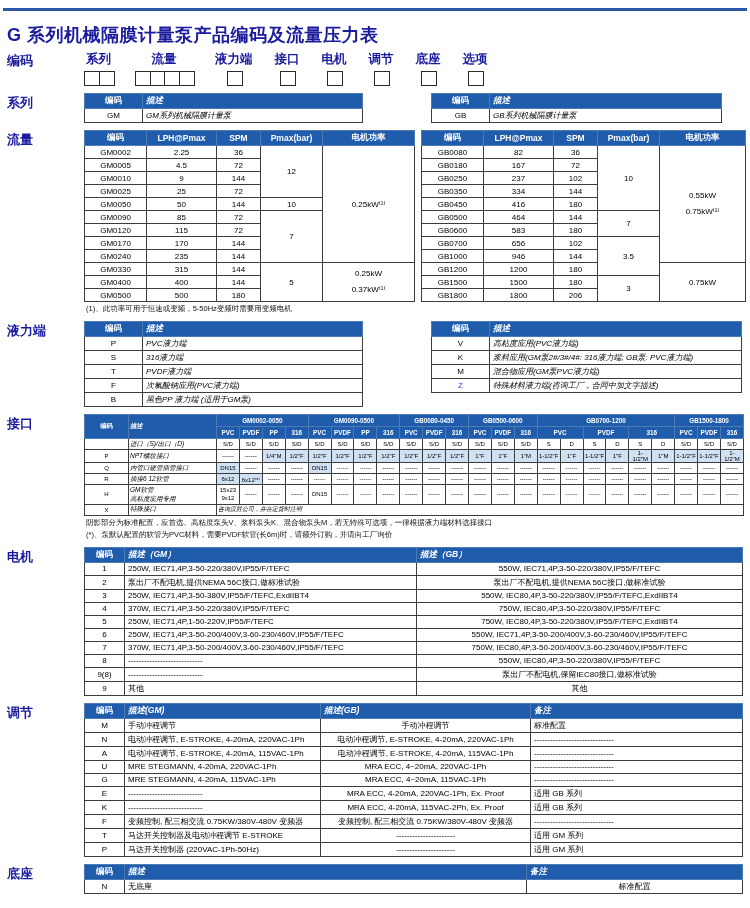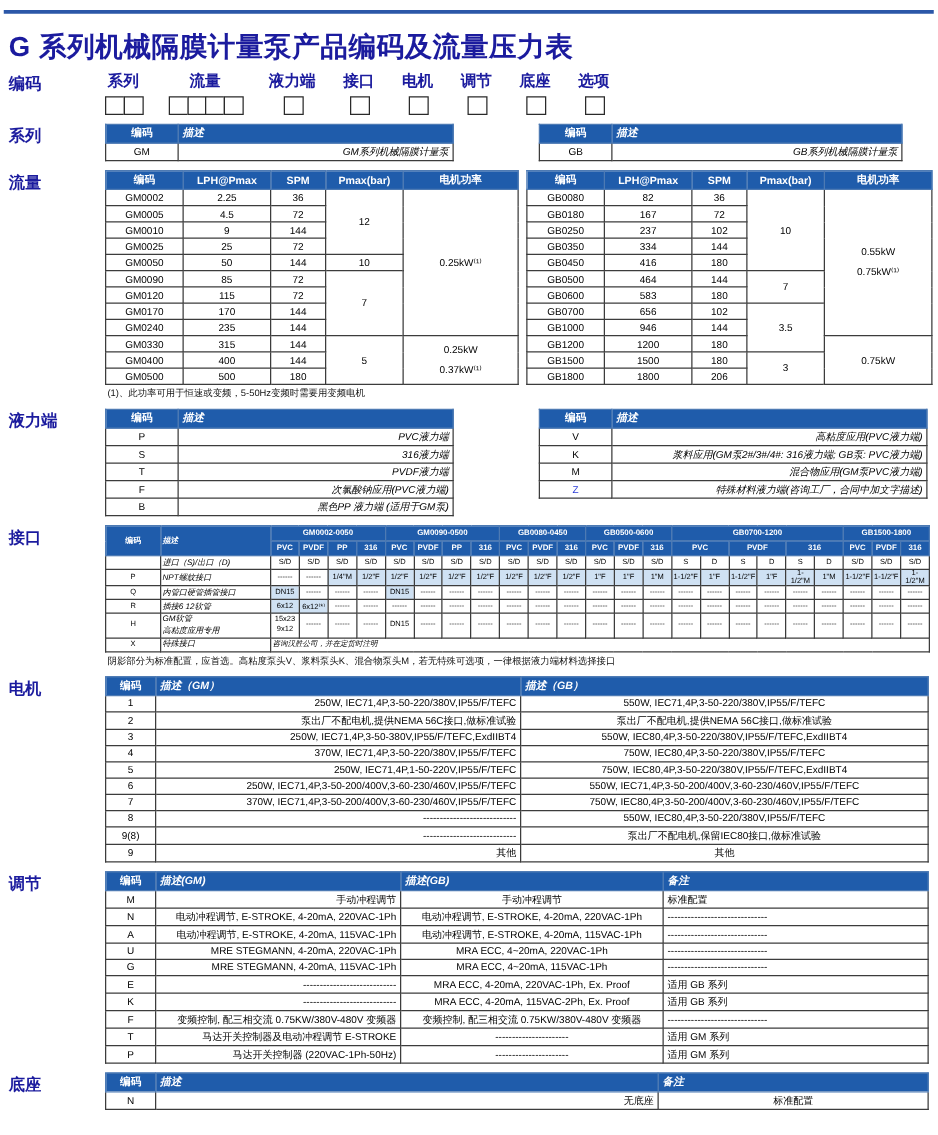--- a/index.html
+++ b/index.html
@@ -1,19 +1,19 @@
 <!DOCTYPE html>
 <html><head>
 <meta charset="utf-8">
 <style>
   html,body{margin:0;padding:0;background:#fff;}
   body{width:750px;height:908px;font-family:"Liberation Sans","DejaVu Sans",sans-serif;color:#000;overflow:hidden;}
   .page{position:relative;width:750px;height:908px;background:#fff;}
   .toprule{margin:8px 3px 0 3px;height:3px;background:#2b57a8;}
-  h1{color:#1b1b9e;font-size:22px;margin:12px 0 4px 7px;letter-spacing:0.5px;font-weight:bold;}
+  h1{color:#1b1b9e;font-size:18px;margin:12px 0 4px 7px;letter-spacing:0.5px;font-weight:bold;}
   .sec{display:flex;margin:7px 0 0 7px;align-items:flex-start;}
   .sec-label{width:77px;flex:none;color:#1b1b9e;font-weight:bold;font-size:13px;padding-top:1px;}
   .sec-body{flex:1;min-width:0;}
   .row2{display:flex;align-items:flex-start;}
   .gap68{margin-right:68px;} .gap6{margin-right:6px;}
   
   .coding{display:flex;margin:2px 0 0 7px;}
   .cgroups{display:flex;}
   .cgroup{display:flex;flex-direction:column;align-items:center;margin-right:22px;}
   .cglabel{font-size:12.5px;font-weight:bold;color:#1b1b9e;margin-bottom:3px;}
@@ -23,21 +23,21 @@
   table.tbl{border-collapse:collapse;table-layout:fixed;border:1.5px solid #1c1c1c;background:#fff;}
   .tbl th{background:#1f5cab;color:#fff;font-weight:bold;border:1px solid #4d7ab3;text-align:center;padding:1px 3px;}
   .tbl td{border:1px solid #3c3c3c;text-align:center;padding:1px 3px;background:#fff;vertical-align:middle;}
   .tbl .lt{text-align:left;font-style:italic;}
   .tbl .hl{background:#cfe1f3;}
   .pre{white-space:pre-line;line-height:1.45;}
   .pw{line-height:2;}
   .bl{color:#2a3bd6;}
   .s8 th{font-size:8.5px;height:12px;}
   .s8 td{font-size:8px;height:10px;}
-  .c2l td:nth-child(2){text-align:right;}
+  .c2l td:nth-child(2){text-align:left;}
   .c3l td:nth-child(3){text-align:center;}
   .c4l td:nth-child(4){text-align:left;}
   .iface{width:660px;}
   .iface th{font-size:6.3px;padding:1px 1px;height:9px;}
   .iface td{font-size:6px;padding:0 1px;height:10px;}
   .iface td:nth-child(2){text-align:left;font-size:6.5px;}
   .fn{font-size:7.5px;color:#111;margin:2px 0 0 2px;}
 </style>
 </head>
 <body>
@@ -580,20 +580,21 @@
               <td>------</td>
             </tr>
             <tr>
               <td>X</td>
               <td class="lt">特殊接口</td>
               <td colspan="23" class="lt">咨询汉胜公司，并在定货时注明</td>
             </tr>
           </tbody>
         </table>
       <div class="fn">阴影部分为标准配置，应首选。高粘度泵头V、浆料泵头K、混合物泵头M，若无特殊可选项，一律根据液力端材料选择接口</div>
+      <div class="fn">(*)、泵默认配置的软管为PVC材料，需要PVDF软管(长6m)时，请额外订购，并请向工厂询价</div>
     </div>
   </div>
 
   <div class="sec">
     <span class="sec-label">电机</span>
     <div class="sec-body">
       <table class="tbl s8 c2l c3l">
           <colgroup>
             <col style="width: 40px;">
             <col style="width: 292px;">

